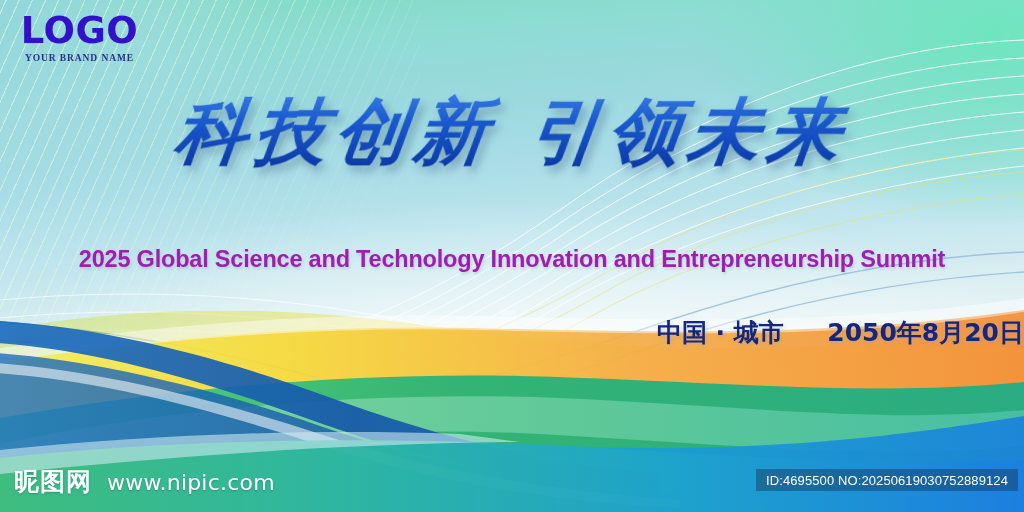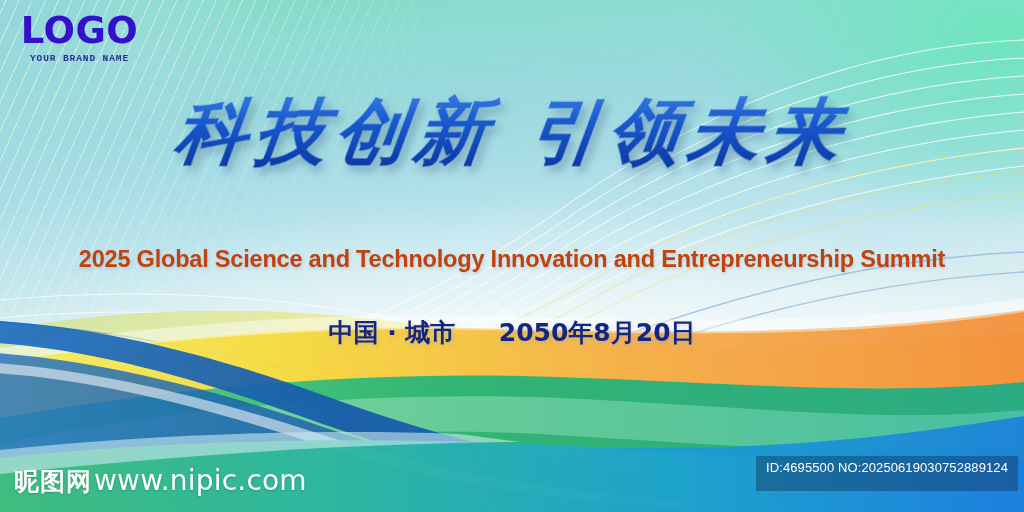--- a/index.html
+++ b/index.html
@@ -51,21 +51,21 @@
   .waves svg{display:block;width:100%;height:100%;}
 
   
   .logo{position:absolute;left:17px;top:12px;width:125px;text-align:center;line-height:1;}
   .logo-mark{
     font-size:37px;font-weight:700;letter-spacing:.5px;color:#3311cc;
     font-family:"DejaVu Sans","Liberation Sans",sans-serif;
   }
   .logo-sub{
     margin-top:5px;font-size:9.5px;letter-spacing:.9px;color:#2a2f8c;font-weight:600;
-    font-family:Liberation Mono, monospace;
+    font-family:Liberation Serif, serif;
   }
 
   
   .headline{
     position:absolute;left:0;right:0;top:84px;text-align:center;
     font-family:"DejaVu Serif","Liberation Serif",serif;
     font-size:72px;font-weight:700;font-style:italic;
     letter-spacing:8px;
     white-space:nowrap;
     color:#1450c8;
@@ -82,48 +82,48 @@
     font-family:"DejaVu Sans","Liberation Sans",sans-serif;
     font-size:47px;font-weight:700;letter-spacing:1px;white-space:nowrap;
     color:#1560d8;
     text-shadow:2px 3px 4px rgba(120,150,180,.35);
   }
   
   .sub-en{
     position:absolute;left:0;right:0;top:246px;text-align:center;
     font-family:"Liberation Sans",sans-serif;
     font-size:23.5px;font-weight:700;letter-spacing:-.2px;white-space:nowrap;
-    color:#c2410c;
+    color:#a21caf;
     text-shadow:1px 2px 3px rgba(120,150,180,.32);
   }
   
   .meta{
-    position:absolute;left:0;right:0;top:316px;text-align:center;
+    position:absolute;left:0;right:0;top:316px;text-align:right;
     font-family:"DejaVu Sans","Liberation Sans",sans-serif;
     font-size:25px;font-weight:700;white-space:nowrap;
     color:#16267e;
     text-shadow:1px 2px 4px rgba(140,165,190,.40);
   }
   .meta .gap{display:inline-block;width:26px;}
 
   
-  .wm{position:absolute;left:14px;bottom:14px;display:flex;align-items:baseline;gap:2px;}
+  .wm{position:absolute;left:14px;bottom:14px;display:flex;align-items:baseline;gap:15px;}
   .wm-cn{
     font-family:"DejaVu Sans","Liberation Sans",sans-serif;
     font-size:25px;font-weight:700;color:#ffffff;letter-spacing:1px;
     text-shadow:0 1px 2px rgba(0,60,80,.30);
   }
   .wm-url{
     font-family:"DejaVu Sans","Liberation Sans",sans-serif;
-    font-size:28px;font-weight:400;color:#ffffff;letter-spacing:.2px;
+    font-size:22px;font-weight:400;color:#ffffff;letter-spacing:.2px;
     text-shadow:0 1px 2px rgba(0,60,80,.30);
   }
   .idbadge{
     position:absolute;right:6px;bottom:21px;
-    padding:4px 10px 16px;
+    padding:4px 10px 3px;
     background:rgba(20,48,82,.42);
     color:#ffffff;
     font-family:"Liberation Sans",sans-serif;
     font-size:13px;letter-spacing:.1px;white-space:nowrap;
   }
 </style>
 </head>
 <body>
 
 <div class="poster">

